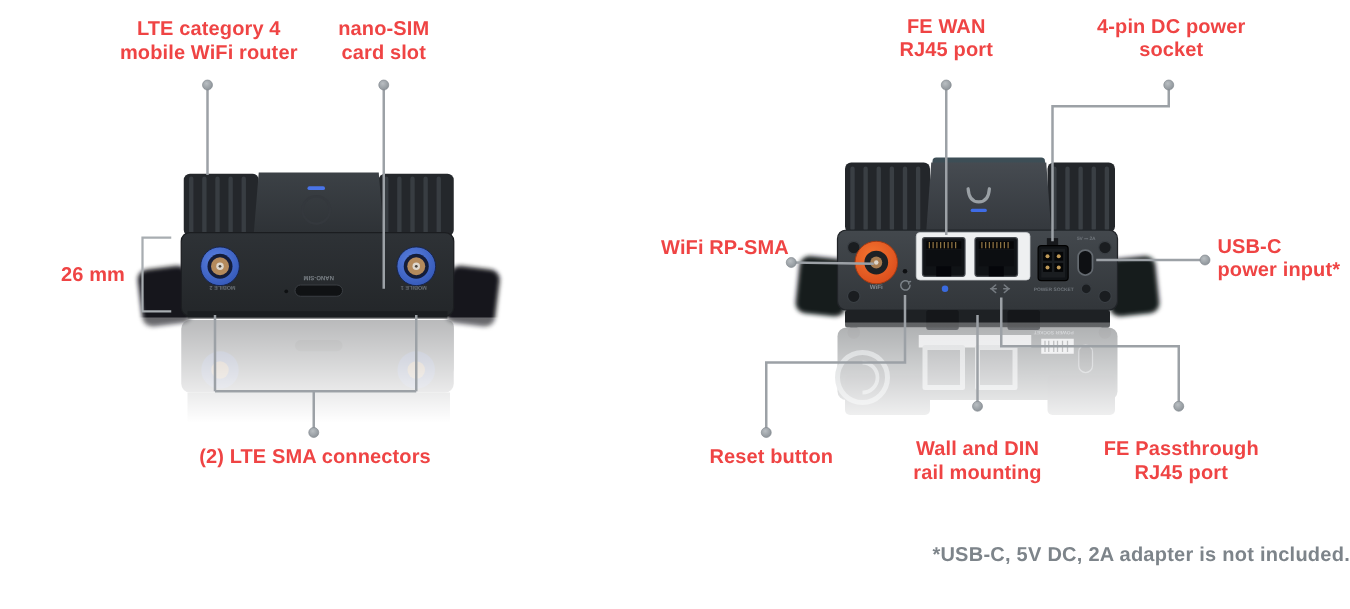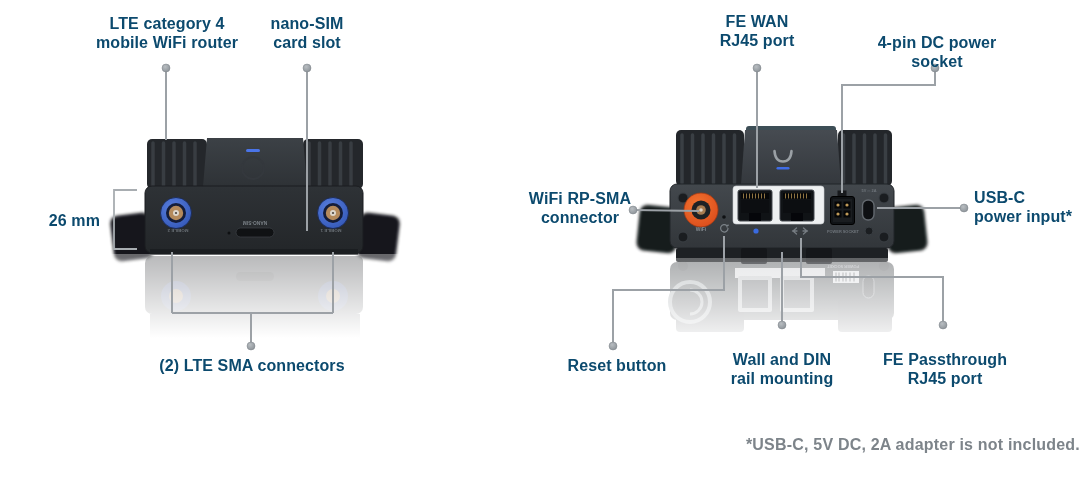--- a/index.html
+++ b/index.html
@@ -2,21 +2,21 @@
 <html><head>
 <meta charset="utf-8">
 <style>
   html,body{margin:0;padding:0;background:#fff;}
   .stage{
     position:relative;width:1080px;height:487px;background:#ffffff;overflow:hidden;
     font-family:"Liberation Sans", sans-serif;
   }
   .layer{position:absolute;left:0;top:0;}
   .callout{
-    position:absolute;color:#0c4a6e;font-size:16px;font-weight:700;
+    position:absolute;color:#ef4444;font-size:16px;font-weight:700;
     line-height:19px;letter-spacing:.1px;white-space:nowrap;
   }
   .footnote{
     position:absolute;left:0;top:436px;width:1080px;text-align:right;
     color:#7d848a;font-size:16px;font-weight:700;letter-spacing:.2px;
   }
   svg{display:block;}
 </style>
 </head>
 <body>
@@ -259,28 +259,27 @@
   <div class="callout" style="left:227px;top:14px;width:160px;text-align:center;">
     <div>nano-SIM</div>
     <div>card slot</div>
   </div>
 
   <div class="callout" style="left:677px;top:12px;width:160px;text-align:center;">
     <div>FE WAN</div>
     <div>RJ45 port</div>
   </div>
 
-  <div class="callout" style="left:857px;top:12px;width:160px;text-align:center;margin-top:21px;">
+  <div class="callout" style="left:857px;top:12px;width:160px;text-align:center;">
     <div>4-pin DC power</div>
     <div>socket</div>
   </div>
 
   <div class="callout" style="left:515px;top:189px;width:130px;text-align:center;">
     <div>WiFi RP-SMA</div>
-    <div>connector</div>
   </div>
 
   <div class="callout" style="left:974px;top:188px;width:110px;text-align:left;">
     <div>USB-C</div>
     <div>power input*</div>
   </div>
 
   <div class="callout" style="left:28px;top:211px;width:72px;text-align:right;">
     <div>26 mm</div>
   </div>

